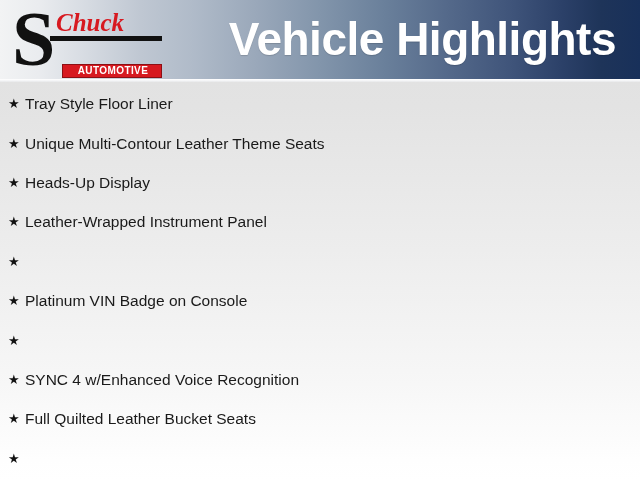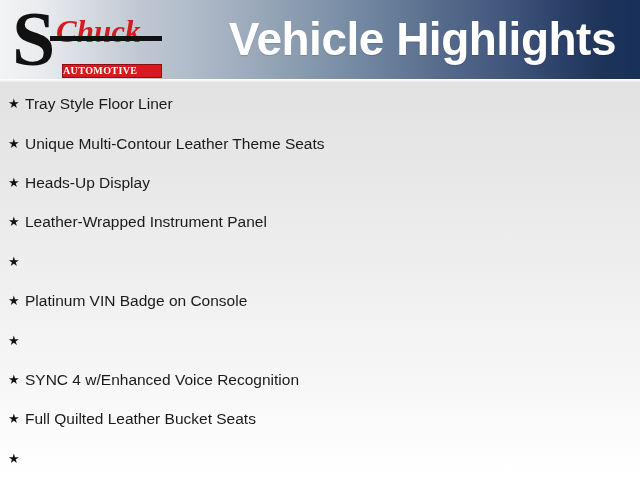--- a/index.html
+++ b/index.html
@@ -67,25 +67,25 @@
     font-family: "Liberation Serif", "DejaVu Serif", serif;
     font-weight: bold;
     font-size: 78px;
     line-height: 78px;
     color: #111111;
     letter-spacing: -2px;
   }
   .logo-chuck {
     position: absolute;
     left: 46px;
-    top: 13px;
+    top: 4px;
     font-family: "Liberation Serif", "DejaVu Serif", serif;
     font-style: italic;
     font-weight: bold;
-    font-size: 31px;
+    font-size: 25px;
     line-height: 25px;
     color: #d71920;
     letter-spacing: 0px;
   }
   .logo-rule {
     position: absolute;
     left: 40px;
     top: 30px;
     width: 112px;
     height: 5px;
@@ -114,22 +114,22 @@
     box-sizing: border-box;
     overflow: hidden;
   }
   .logo-auto-text {
     position: absolute;
     left: 0;
     top: 0;
     width: 100px;
     height: 12px;
     line-height: 12px;
-    text-align: left;
-    font-family: Liberation Serif, serif;
+    text-align: center;
+    font-family: Liberation Sans, sans-serif;
     font-weight: bold;
     font-size: 10px;
     color: #ffffff;
     letter-spacing: 0.4px;
   }
 
   
   #header-title {
     position: absolute;
     right: 24px;

